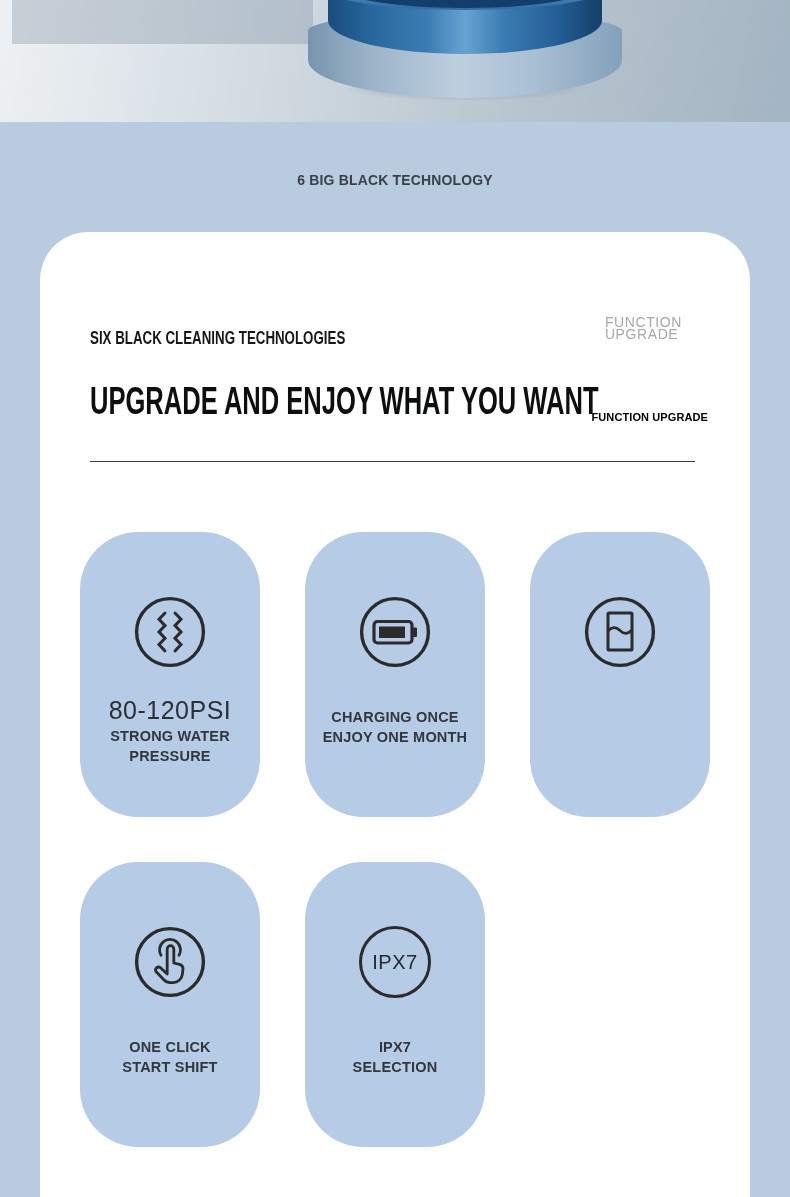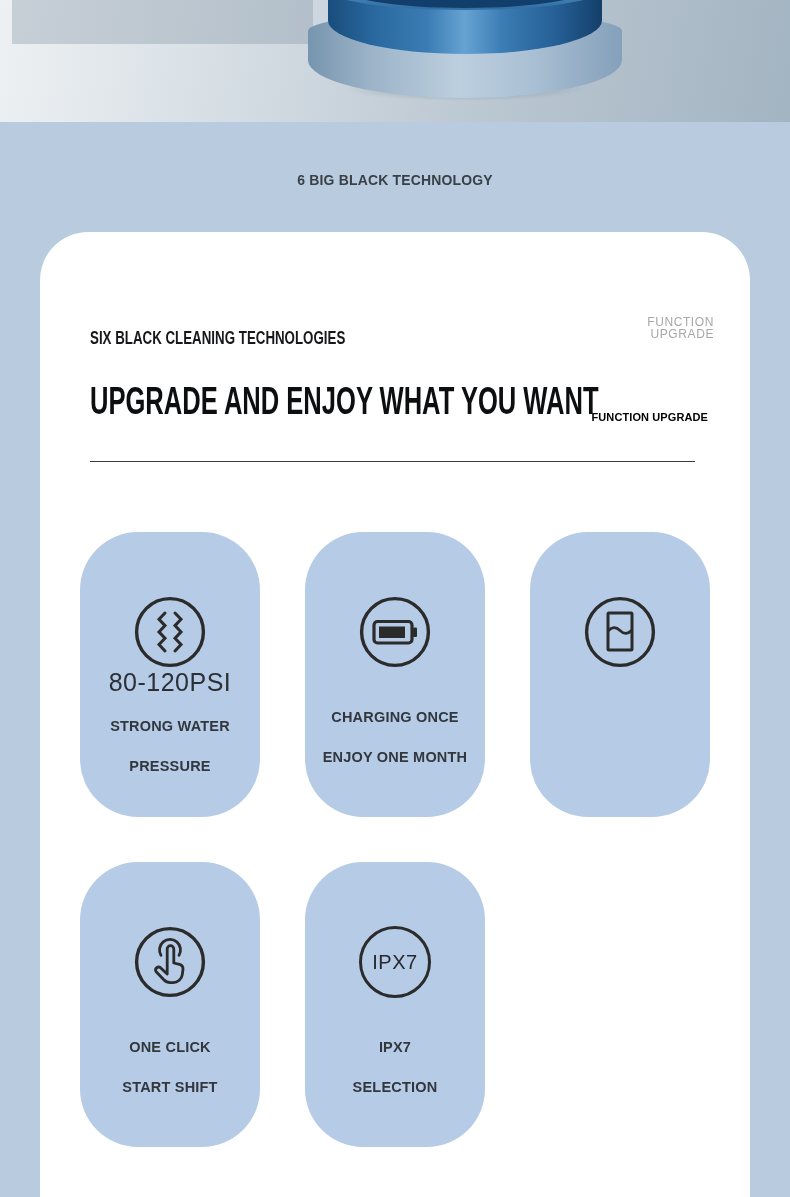--- a/index.html
+++ b/index.html
@@ -62,22 +62,22 @@
     position:absolute;left:40px;top:232px;width:710px;height:965px;
     background:var(--card-bg);border-radius:48px 48px 0 0;
   }
   .card-head{position:relative;height:300px;}
   .subtitle{
     position:absolute;left:50px;top:95px;margin:0;white-space:nowrap;
     font-size:18.5px;font-weight:bold;color:#16181b;
     transform:scaleX(0.72);transform-origin:left top;
   }
   .corner-note{
-    position:absolute;right:36px;top:84px;text-align:right;
-    font-size:12px;line-height:12px;color:#a7a7a7;letter-spacing:0.6px;
+    position:absolute;right:68px;top:84px;
+    font-size:14px;line-height:12px;color:#a7a7a7;letter-spacing:0.6px;
   }
   .corner-note span{display:block;}
   .main-title{
     position:absolute;left:50px;top:147px;margin:0;white-space:nowrap;
     font-size:39px;font-weight:bold;color:#0c0e10;
     transform:scaleX(0.655);transform-origin:left top;
   }
   .side-note{
     position:absolute;right:42px;top:179px;
     font-size:11px;font-weight:bold;color:#000;letter-spacing:0.1px;
@@ -97,27 +97,27 @@
     background:var(--tile-bg);border-radius:58px;text-align:center;color:var(--text-ink);
   }
   .icon-wrap{width:72px;height:72px;margin:64px auto 0;}
   .icon-wrap svg{display:block;}
   .ipx7-circle{
     width:72px;height:72px;border:3.6px solid var(--icon-ink);border-radius:50%;
     display:flex;align-items:center;justify-content:center;
     font-size:20px;color:#26292d;letter-spacing:0.5px;
   }
   .stat{
-    font-size:25px;font-weight:400;color:#2c3036;letter-spacing:0.5px;
+    margin-top:28px;font-size:25px;font-weight:400;color:#2c3036;letter-spacing:0.5px;
   }
   .tile-lines{
     margin-top:40px;font-size:14.5px;font-weight:bold;line-height:19.5px;letter-spacing:0.2px;
   }
   .tile--stat .tile-lines{margin-top:2px;}
-  .tile-lines span{display:block;margin-top:20px;}
+  .tile-lines span{display:block;}
 </style>
 </head>
 <body>
 
 <div class="hero">
   <div class="hero-wall"></div>
   <div class="ped">
     <div class="ped-shadow"></div>
     <div class="ped-base"></div>
     <div class="ped-top"></div>

